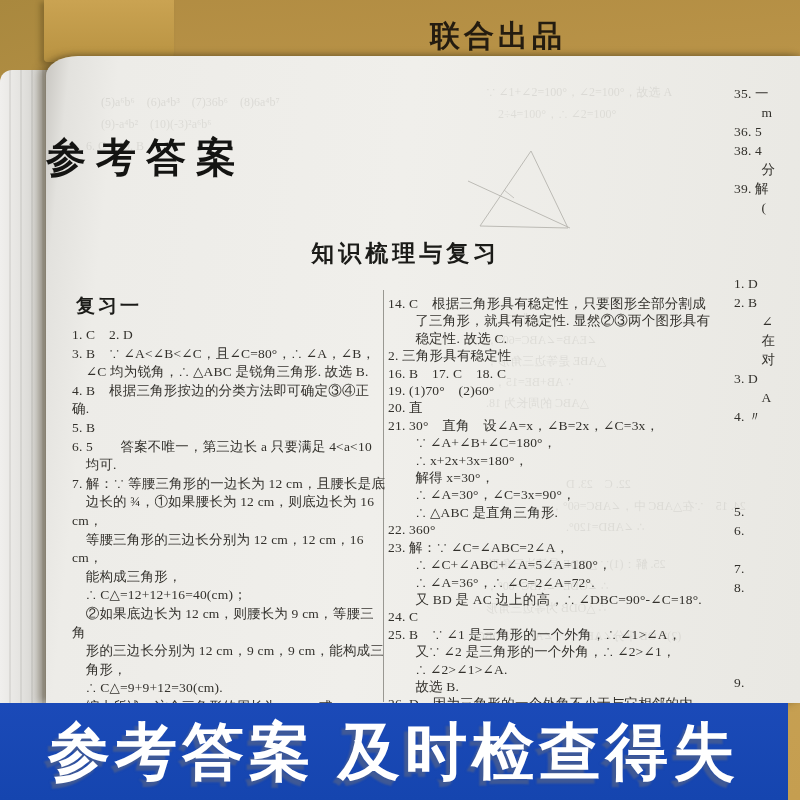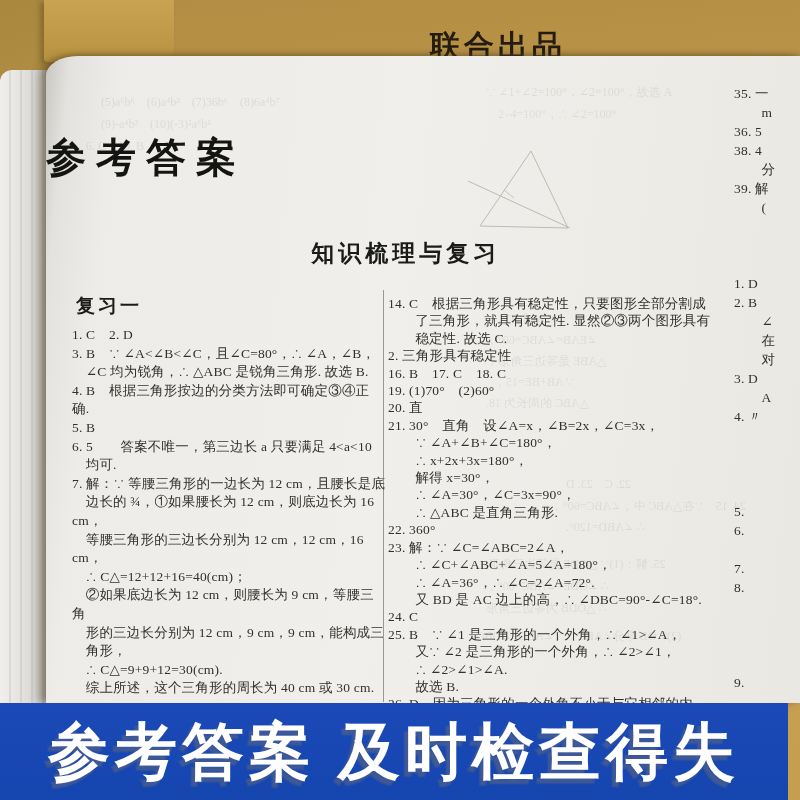--- a/index.html
+++ b/index.html
@@ -13,21 +13,21 @@
     background:linear-gradient(180deg,#caa352 0%,#bb9544 85%);
     border-bottom-right-radius:10px;border-bottom-left-radius:4px;
     box-shadow:-4px 2px 5px rgba(70,55,20,.35);
   }
   .kraft-dark{
     position:absolute;left:0;top:0;width:56px;height:118px;
     background:linear-gradient(160deg,#a9883e,#b28f44);
     clip-path:polygon(0 0,100% 0,100% 55%,62% 100%,0 88%);
   }
   .spine-text{
-    position:absolute;top:26px;left:430px;z-index:0;
+    position:absolute;top:16px;left:430px;z-index:0;
     font-family:"Liberation Sans","DejaVu Sans",sans-serif;
     font-size:30px;font-weight:900;color:#241c10;letter-spacing:4px;white-space:nowrap;
   }
   .left-strip{
     position:absolute;left:0;top:70px;width:52px;height:633px;z-index:1;
     background:linear-gradient(90deg,#f0efed 0%,#e6e5e2 35%,#d6d5d1 70%,#bbbab6 92%,#a8a7a3 100%);
     border-top-left-radius:12px;
   }
   .left-strip::after{
     content:"";position:absolute;inset:0;
@@ -122,20 +122,21 @@
       <div class="line">1. C　2. D</div>
       <div class="line">3. B　∵ ∠A&lt;∠B&lt;∠C，且∠C=80°，∴ ∠A，∠B，</div>
       <div class="line">　∠C 均为锐角，∴ △ABC 是锐角三角形. 故选 B.</div>
       <div class="line">4. B　根据三角形按边的分类方法即可确定③④正确.</div>
       <div class="line">5. B</div>
       <div class="line">6. 5　　答案不唯一，第三边长 a 只要满足 4&lt;a&lt;10</div>
       <div class="line">　均可.</div>
       <div class="line">7. 解：∵ 等腰三角形的一边长为 12 cm，且腰长是底</div>
       <div class="line">　边长的 ¾，①如果腰长为 12 cm，则底边长为 16 cm，</div>
       <div class="line">　等腰三角形的三边长分别为 12 cm，12 cm，16 cm，</div>
+      <div class="line">　能构成三角形，</div>
       <div class="line">　∴ C△=12+12+16=40(cm)；</div>
       <div class="line">　②如果底边长为 12 cm，则腰长为 9 cm，等腰三角</div>
       <div class="line">　形的三边长分别为 12 cm，9 cm，9 cm，能构成三</div>
       <div class="line">　角形，</div>
       <div class="line">　∴ C△=9+9+12=30(cm).</div>
       <div class="line">　综上所述，这个三角形的周长为 40 cm 或 30 cm.</div>
     </div>
 
   <div class="divider"></div>
 

